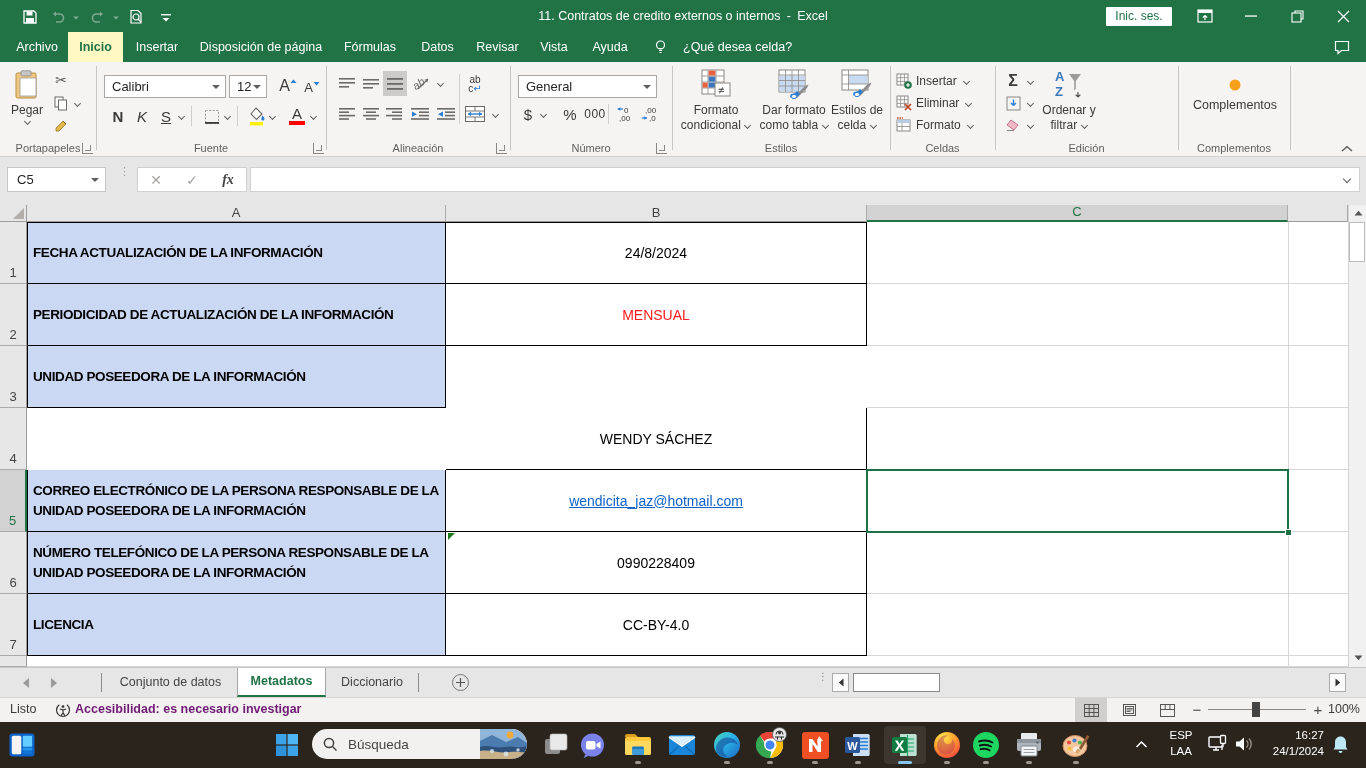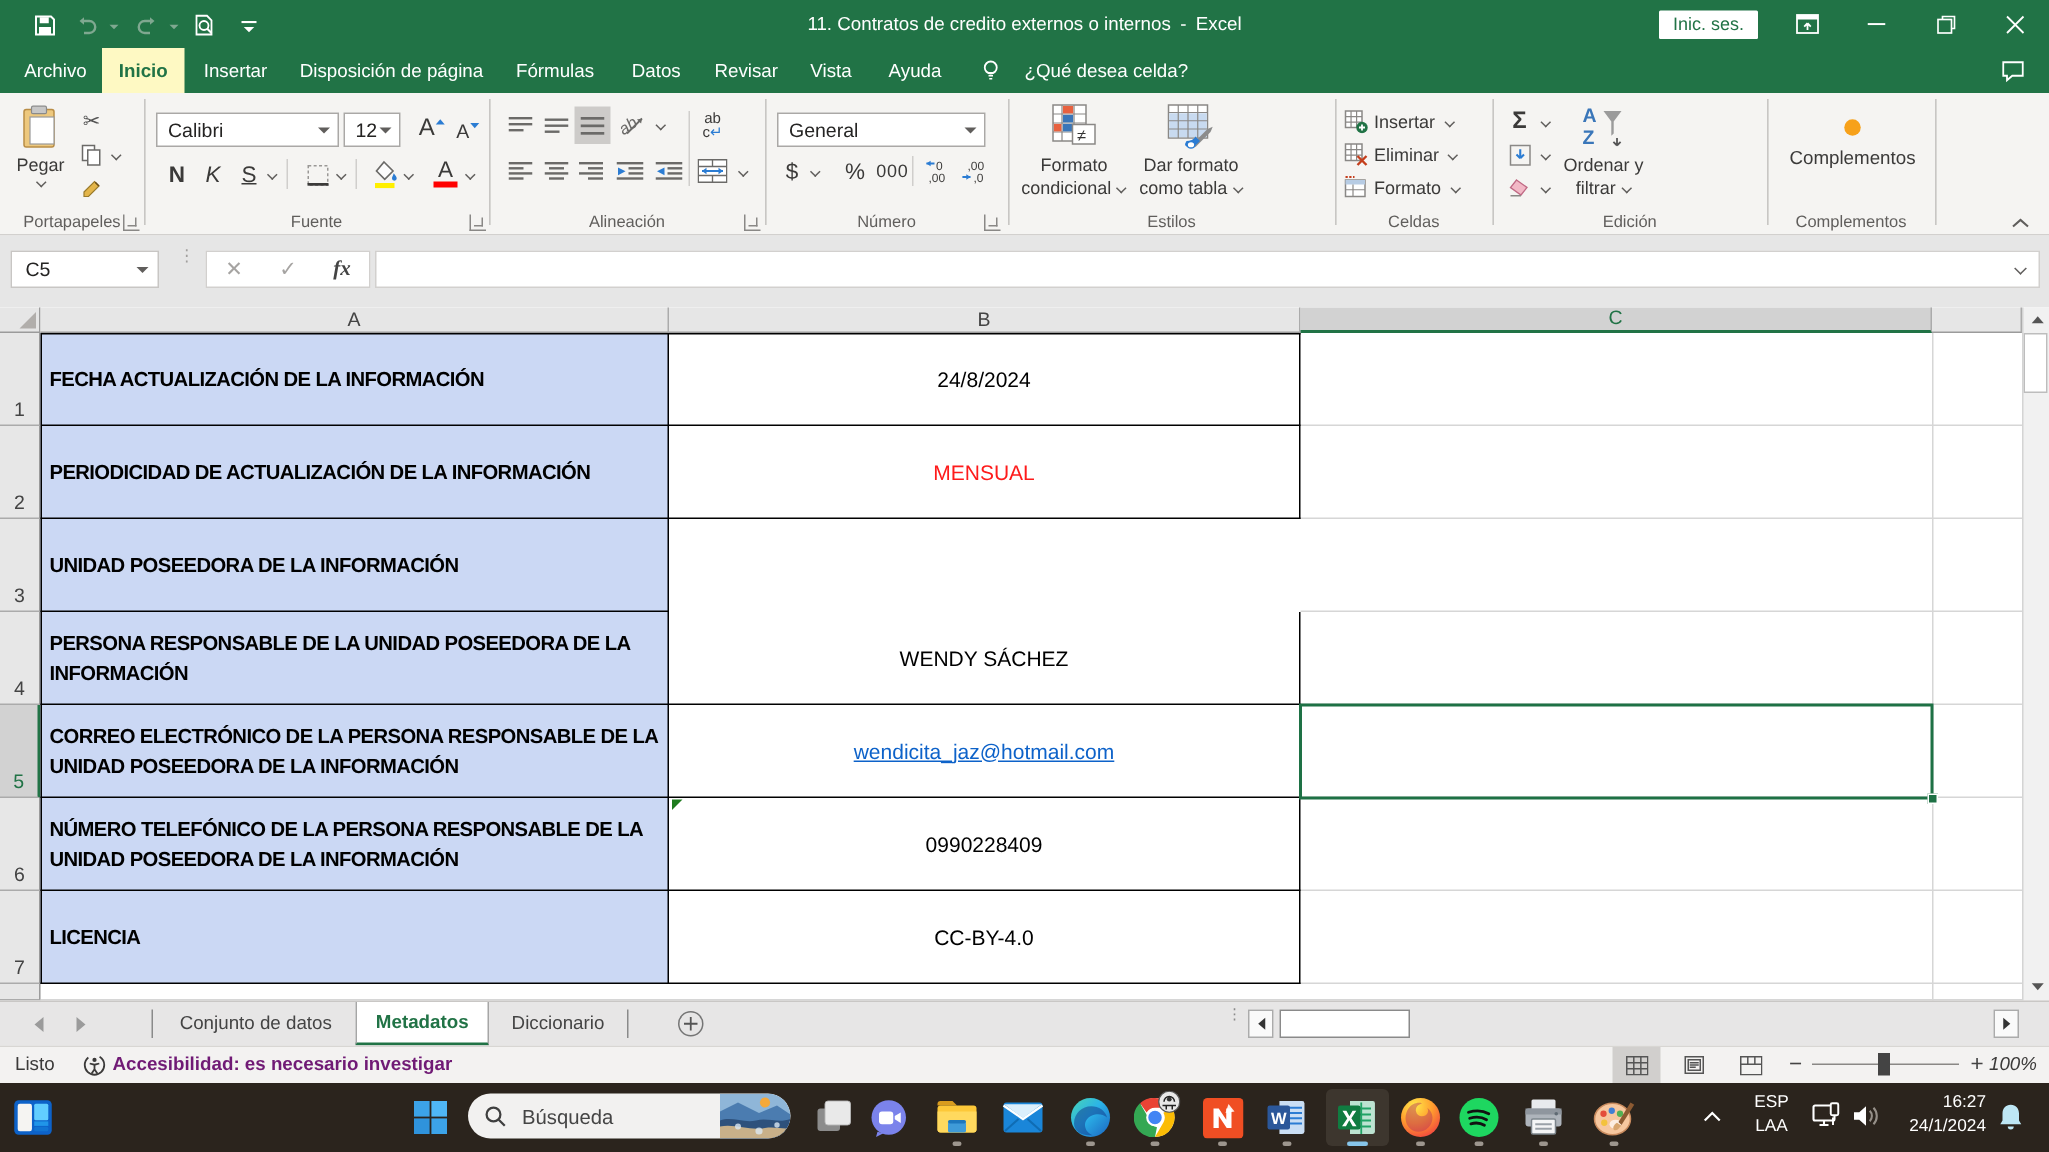--- a/index.html
+++ b/index.html
@@ -88,21 +88,21 @@
   #statusbar { position:absolute; left:0; top:697px; width:1366px; height:25px; background:#f3f2f1; border-top:1px solid #d8d6d3; font-size:12.5px; color:#3b3a39; }
   #status-ready { position:absolute; left:10px; top:4px; }
   #acc-icon { position:absolute; left:55px; top:4px; }
   #acc-text { position:absolute; left:75px; top:4px; font-weight:bold; color:#701a75; }
   .viewbtn { position:absolute; top:0; height:24px; display:flex; align-items:center; justify-content:center; }
   .viewbtn.sel { background:#d1cfcd; }
   #zoom-out { position:absolute; left:1189px; top:3px; width:16px; height:16px; text-align:center; font-size:15px; color:#444; }
   #zoom-track { position:absolute; left:1208px; top:11px; width:98px; height:1px; background:#8a8886; }
   #zoom-handle { position:absolute; left:1252px; top:4px; width:8px; height:15px; background:#444; }
   #zoom-in { position:absolute; left:1310px; top:3px; width:16px; height:16px; text-align:center; font-size:15px; color:#444; }
-  #zoom-level { position:absolute; left:1326px; top:4px; width:34px; text-align:left;font-style:italic; }
+  #zoom-level { position:absolute; left:1326px; top:4px; width:34px; text-align:right; }
 
   
   #taskbar { position:absolute; left:0; top:722px; width:1366px; height:46px; background:#2b241d; }
   .tbic { position:absolute; top:9px; width:28px; height:28px; display:flex; align-items:center; justify-content:center; }
   .tb-ind { position:absolute; top:39px; width:6px; height:3px; border-radius:2px; background:#9d968e; }
   #search-pill { position:absolute; left:312px; top:7px; width:215px; height:30px; background:#f2f1f0; border-radius:15px; display:flex; align-items:center; overflow:hidden; }
   #search-pill .mag { margin-left:11px; }
   #search-text { margin-left:10px; font-size:13.5px; color:#454545; flex:1; }
   #bing-img { width:47px; height:30px; border-radius:0 15px 15px 0; }
   #excel-active { position:absolute; left:884px; top:4px; width:42px; height:38px; background:#3d362e; border-radius:4px; }
@@ -418,20 +418,31 @@
       <svg class="bicon" width="34" height="32" viewBox="0 0 34 32">
           <rect x="2" y="2" width="26" height="22" fill="#fff" stroke="#8a8886"></rect>
           <rect x="2.5" y="7.5" width="25" height="16" fill="#c8daf0"></rect>
           <path d="M2 7h26M2 12.5h26M2 18h26M8.5 2v22M15 2v22M21.5 2v22" stroke="#8a8886" stroke-width="0.8"></path>
           <path d="M18 28 28 18l3.5-1.5L30 20 20 30z" fill="#8c8c8c"></path>
           <path d="M14 26c2.5 0 5-1 6-3l3 3c-2 1.5-3 4-7.5 4-1.5 0-2.5-.8-2.5-2z" fill="#2b7cd3"></path>
           <ellipse cx="17" cy="28.5" rx="2.6" ry="2.2" fill="#fff" stroke="#2b7cd3" stroke-width="1"></ellipse>
         </svg>
       <span>Dar formato</span><br><span><span>como tabla</span> <span class="chev"></span></span>
     </div>
+    <div class="bigbtn" style="left:822px;width:70px">
+      <svg class="bicon" width="34" height="32" viewBox="0 0 34 32">
+          <rect x="2" y="2" width="26" height="20" fill="#fff" stroke="#8a8886"></rect>
+          <rect x="8.5" y="7" width="19" height="9" fill="#c8daf0"></rect>
+          <path d="M2 7h26M2 16h26M8.5 2v20" stroke="#8a8886" stroke-width="0.8"></path>
+          <path d="M18 26 28 16l3.5-1.5L30 18 20 28z" fill="#8c8c8c"></path>
+          <path d="M14 24c2.5 0 5-1 6-3l3 3c-2 1.5-3 4-7.5 4-1.5 0-2.5-.8-2.5-2z" fill="#2b7cd3"></path>
+          <ellipse cx="17" cy="26.5" rx="2.6" ry="2.2" fill="#fff" stroke="#2b7cd3" stroke-width="1"></ellipse>
+        </svg>
+      <span>Estilos de</span><br><span><span>celda</span> <span class="chev"></span></span>
+    </div>
     <div class="glabel" style="left:672px;width:218px">Estilos</div>
 
     <div class="rowbtn" style="left:896px;top:9px">
       <svg width="16" height="16" viewBox="0 0 16 16">
           <rect x="1" y="1" width="11" height="11" fill="#fff" stroke="#8a8886"></rect>
           <path d="M1 4.7h11M1 8.4h11M4.7 1v11M8.4 1v11" stroke="#8a8886" stroke-width="0.8"></path>
           <circle cx="12" cy="12" r="3.8" fill="#217346"></circle>
           <path d="M12 10v4M10 12h4" stroke="#fff" stroke-width="1.2"></path>
         </svg>
       <span>Insertar</span>
@@ -540,23 +551,20 @@
     <div class="gridline-h" style="left:27px;top:461px;width:1321px"></div>
 
     <div class="cell a" style="left:27px;top:17px;width:419px;height:62px;border-top:1px solid #000">
         <span>FECHA ACTUALIZACIÓN DE LA INFORMACIÓN</span>
       </div>
     <div class="cell a" style="left:27px;top:79px;width:419px;height:62px">
         <span>PERIODICIDAD DE ACTUALIZACIÓN DE LA INFORMACIÓN</span>
       </div>
     <div class="cell a" style="left:27px;top:141px;width:419px;height:62px">
         <span>UNIDAD POSEEDORA DE LA INFORMACIÓN</span>
-      </div>
-    <div class="cell a" style="left:27px;top:203px;width:419px;height:62px">
-        <span>PERSONA RESPONSABLE DE LA UNIDAD POSEEDORA DE LA INFORMACIÓN</span>
       </div>
     <div class="cell a" style="left:27px;top:265px;width:419px;height:62px">
         <span>CORREO ELECTRÓNICO DE LA PERSONA RESPONSABLE DE LA UNIDAD POSEEDORA DE LA INFORMACIÓN</span>
       </div>
     <div class="cell a" style="left:27px;top:327px;width:419px;height:62px">
         <span>NÚMERO TELEFÓNICO DE LA PERSONA RESPONSABLE DE LA UNIDAD POSEEDORA DE LA INFORMACIÓN</span>
       </div>
     <div class="cell a" style="left:27px;top:389px;width:419px;height:62px">
         <span>LICENCIA</span>
       </div>

